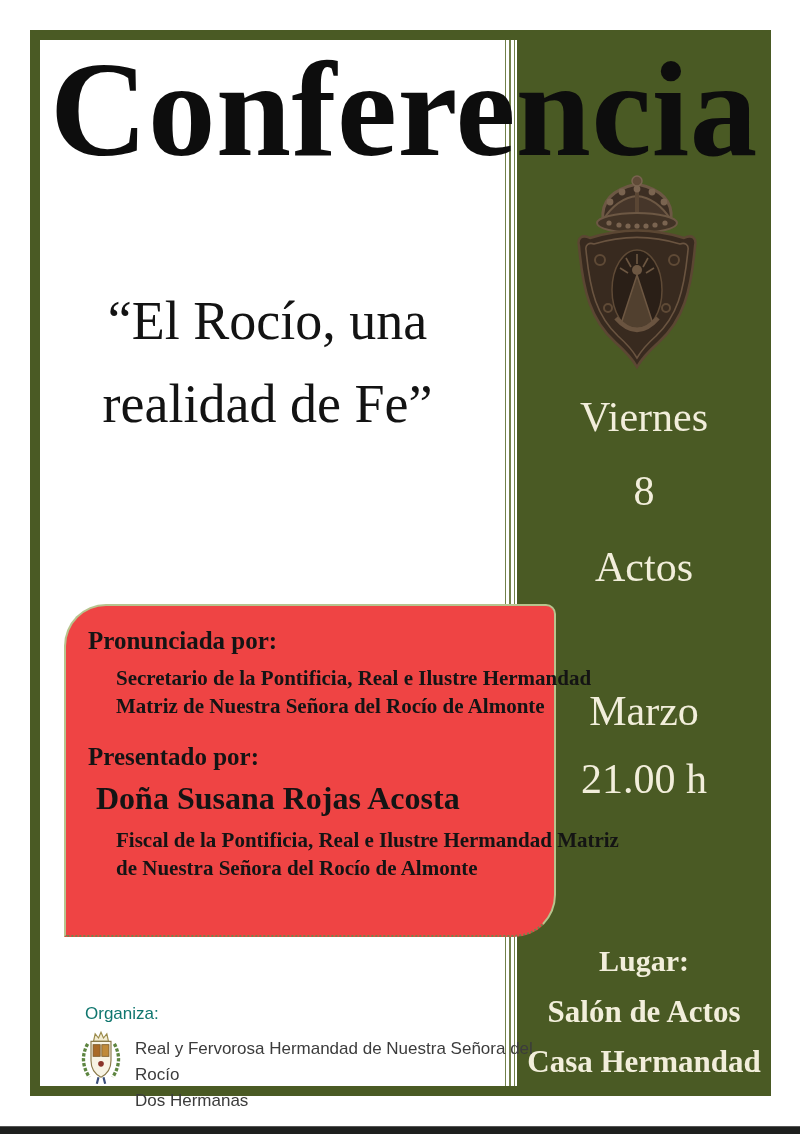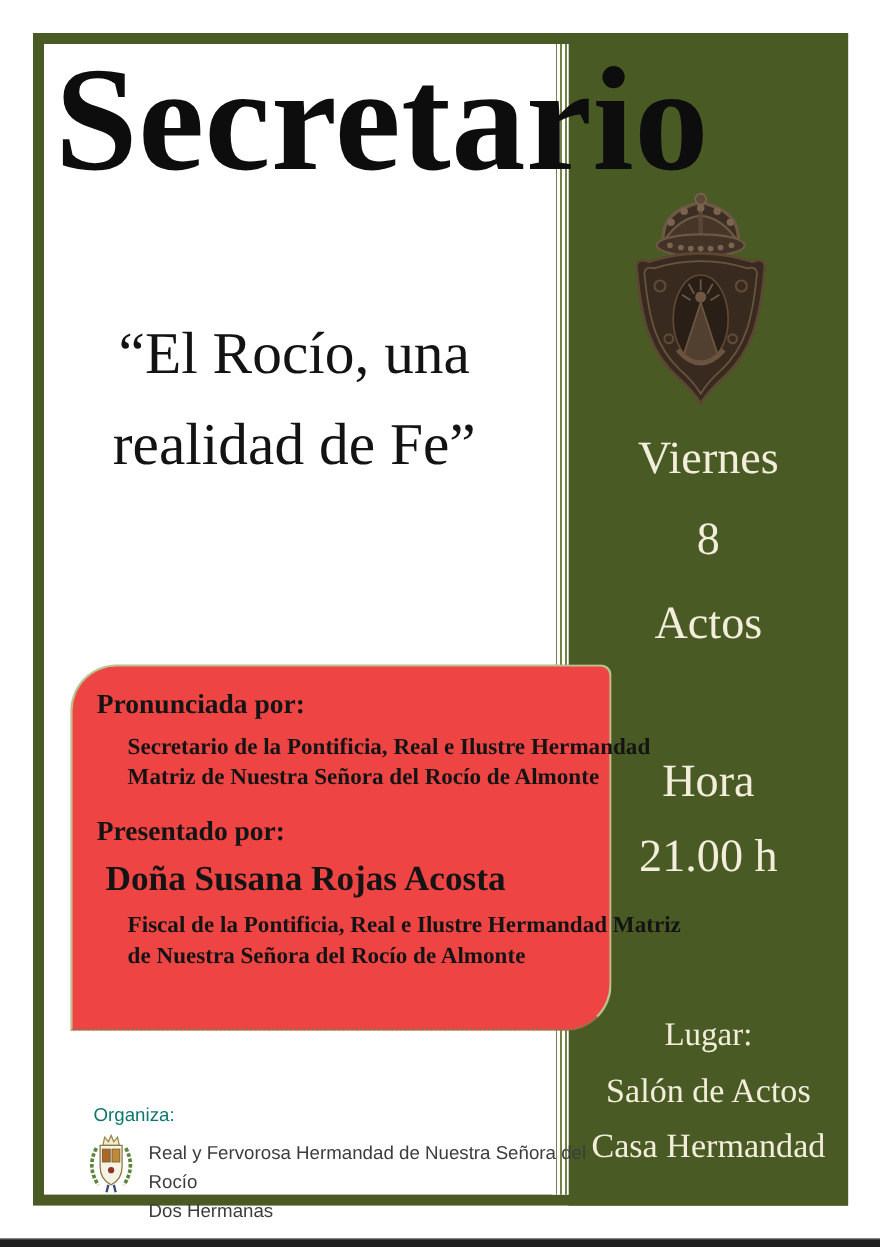--- a/index.html
+++ b/index.html
@@ -17,21 +17,21 @@
   .title{position:absolute;left:50px;top:32px;width:740px;font-size:135px;font-weight:bold;
          line-height:1.15;color:#0d0d0d;letter-spacing:0.5px;white-space:nowrap;z-index:5;}
   
   .quote{position:absolute;left:40px;top:280px;width:455px;text-align:center;
          font-size:54px;font-weight:normal;color:#131313;line-height:1.54;z-index:4;}
   
   .crest{position:absolute;left:570px;top:168px;z-index:6;}
   
   .gtext{position:absolute;left:517px;width:254px;text-align:center;color:#f2eedb;z-index:6;}
   .g42{font-size:42px;line-height:1;}
-  .g31{font-size:31px;line-height:1;font-weight:normal;}
+  .g31{font-size:31px;line-height:1;font-weight:bold;margin-top:20px;}
   .t-day{top:396px;} .t-date{top:470px;} .t-month{top:546px;}
   .t-hora{top:690px;} .t-time{top:758px;}
   .t-lugar{top:926px;font-size:30px;} .t-venue1{top:976px;} .t-venue2{top:1026px;}
   
   .speak-box{position:absolute;left:64px;top:604px;width:492px;height:333px;background:#ef4444;
              border:2px solid #b7c48e;border-bottom:2px dotted #74854c;
              border-radius:42px 10px 42px 0;box-sizing:border-box;
              padding:20px 14px 0 22px;z-index:7;color:#141414;}
   .lbl{font-size:25px;font-weight:bold;line-height:30px;}
   .name{font-size:32px;font-weight:bold;line-height:40px;margin-top:6px;margin-left:8px;white-space:nowrap;}
@@ -51,21 +51,21 @@
 </style>
 </head>
 <body>
 
 <div class="poster">
 
   <div class="frame"></div>
   <div class="stripes"></div>
   <div class="green-col"></div>
 
-  <div class="title">Secretario</div>
+  <div class="title">Conferencia</div>
 
   <div class="quote">
     <div>“El Rocío, una</div>
     <div>realidad de Fe”</div>
   </div>
 
   <svg class="crest" width="134" height="202" viewBox="0 0 134 202" aria-hidden="true">
 
     <path d="M33,52 Q30,24 67,16 Q104,24 101,52" fill="#3c2e23" stroke="#6d5844" stroke-width="3"></path>
     <path d="M33,52 Q47,30 67,28 Q87,30 101,52 Z" fill="#46362a" stroke="#6d5844" stroke-width="2"></path>
@@ -108,21 +108,21 @@
       <line x1="84" y1="100" x2="76" y2="105"></line>
     </g>
     <circle cx="67" cy="102" r="5" fill="#6d5742"></circle>
     <path d="M67,107 L51,156 Q67,165 83,156 Z" fill="#51402f" stroke="#6d5742" stroke-width="1.5"></path>
     <path d="M46,150 Q67,174 88,150" fill="none" stroke="#6a5440" stroke-width="4.5"></path>
   </svg>
 
   <div class="gtext g42 t-day">Viernes</div>
   <div class="gtext g42 t-date">8</div>
   <div class="gtext g42 t-month">Actos</div>
-  <div class="gtext g42 t-hora">Hora</div>
+  <div class="gtext g42 t-hora">Marzo</div>
   <div class="gtext g42 t-time">21.00 h</div>
   <div class="gtext g31 t-lugar">Lugar:</div>
   <div class="gtext g31 t-venue1">Salón de Actos</div>
   <div class="gtext g31 t-venue2">Casa Hermandad</div>
 
   <div class="speak-box">
     <div class="lbl">Pronunciada por:</div>
     <div class="role first">Secretario de la Pontificia, Real e Ilustre Hermandad</div>
     <div class="role">Matriz de Nuestra Señora del Rocío de Almonte</div>
     <div class="lbl second">Presentado por:</div>

